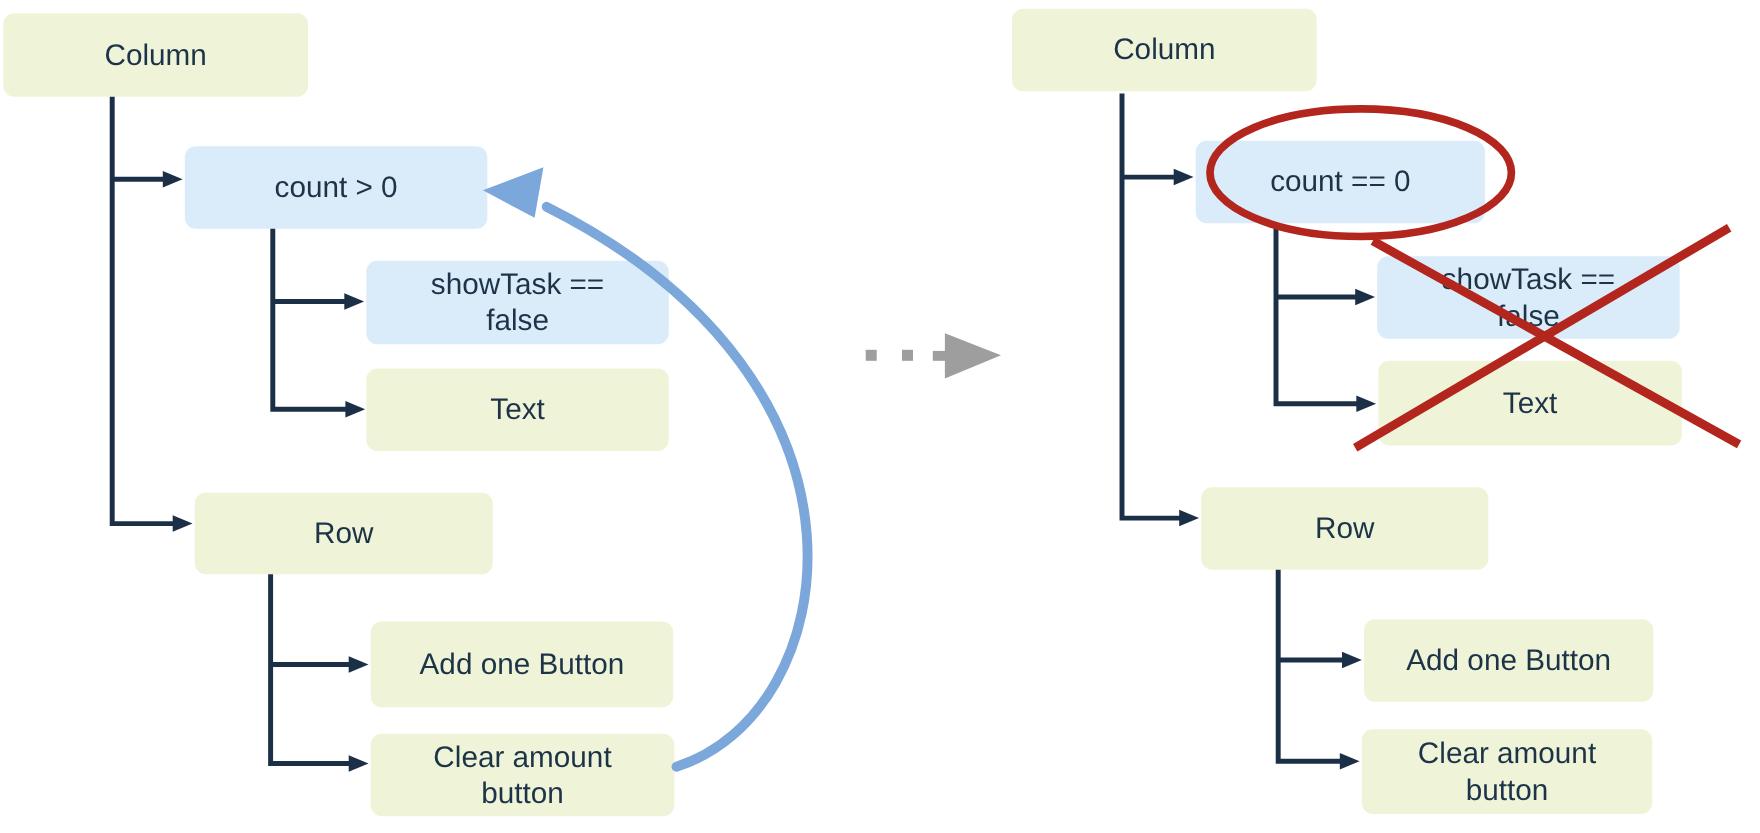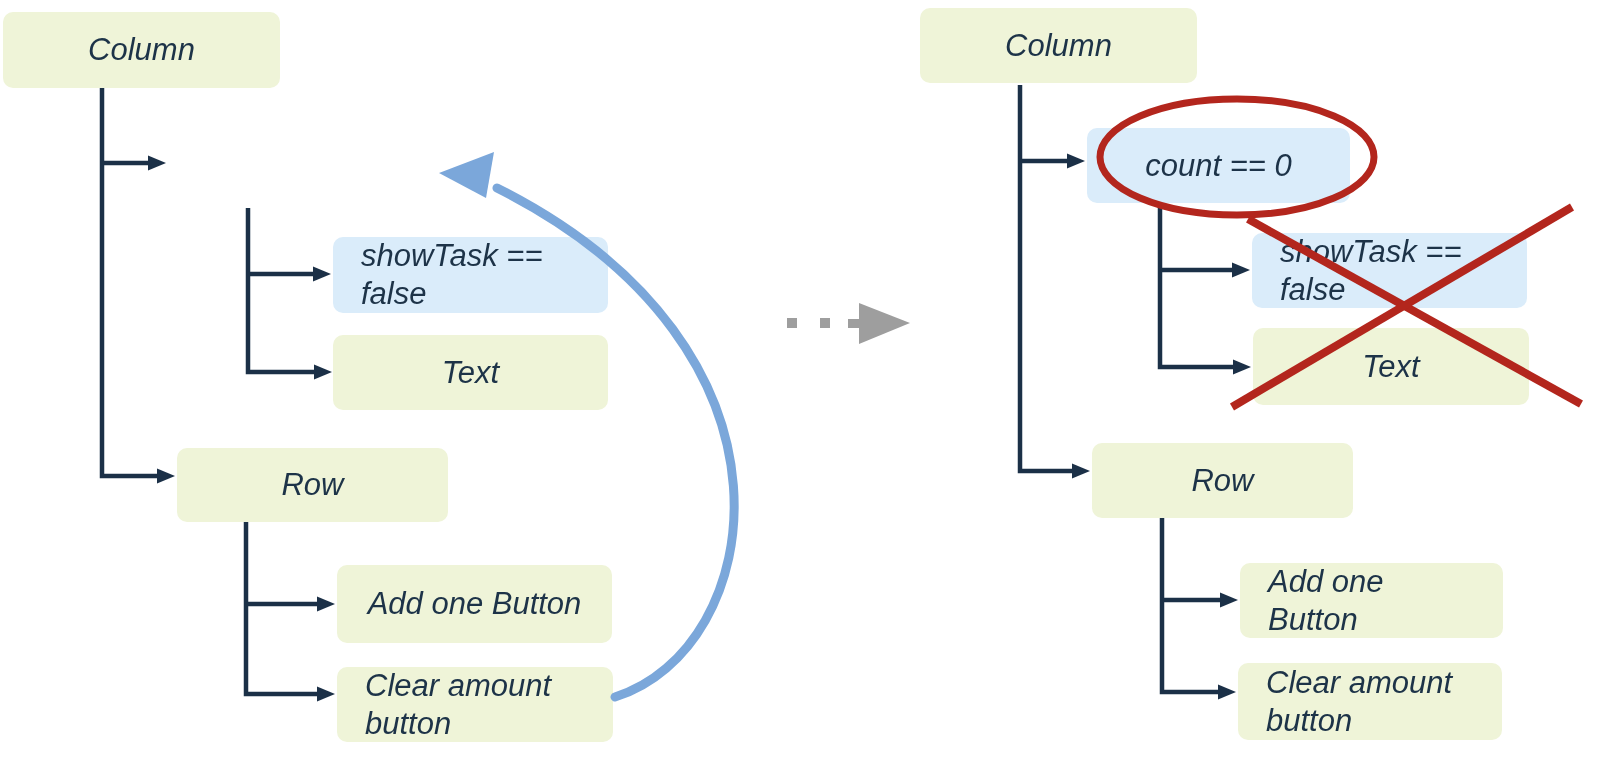--- a/index.html
+++ b/index.html
@@ -10,27 +10,27 @@
     height: 757px;
     background: var(--bg, #ffffff);
     font-family: "Liberation Sans", sans-serif;
     overflow: hidden;
   }
   .node {
     position: absolute;
     display: flex;
     align-items: center;
     justify-content: center;
+    text-align: center;
     border-radius: 10px;
-    font-size: 31px;
+    font-size: 27px;
     line-height: 1.22;
     color: var(--text-navy, #1d3348);
     padding: 0 28px;
     z-index: 1;
-    font-style: italic;
   }
   .node.green { background: var(--node-green, #eff4d8); }
   .node.blue  { background: var(--node-blue, #daecfa); }
 
   
   .l-column   { left: 3px;    top: 12px;  width: 277px; height: 76px; }
   .l-cond     { left: 168px;  top: 133px; width: 275px; height: 75px; }
   .l-showtask { left: 333px;  top: 237px; width: 275px; height: 76px; }
   .l-text     { left: 333px;  top: 335px; width: 275px; height: 75px; }
   .l-row      { left: 177px;  top: 448px; width: 271px; height: 74px; }
@@ -53,20 +53,21 @@
     z-index: 5;
     pointer-events: none;
   }
 </style>
 </head>
 <body>
 
 <div class="canvas">
 
   <div class="node green l-column">Column</div>
+  <div class="node blue l-cond">count &gt; 0</div>
   <div class="node blue l-showtask">showTask == false</div>
   <div class="node green l-text">Text</div>
   <div class="node green l-row">Row</div>
   <div class="node green l-addone">Add one Button</div>
   <div class="node green l-clear">Clear amount button</div>
 
   <div class="node green r-column">Column</div>
   <div class="node blue r-cond">count == 0</div>
   <div class="node blue r-showtask">showTask == false</div>
   <div class="node green r-text">Text</div>

